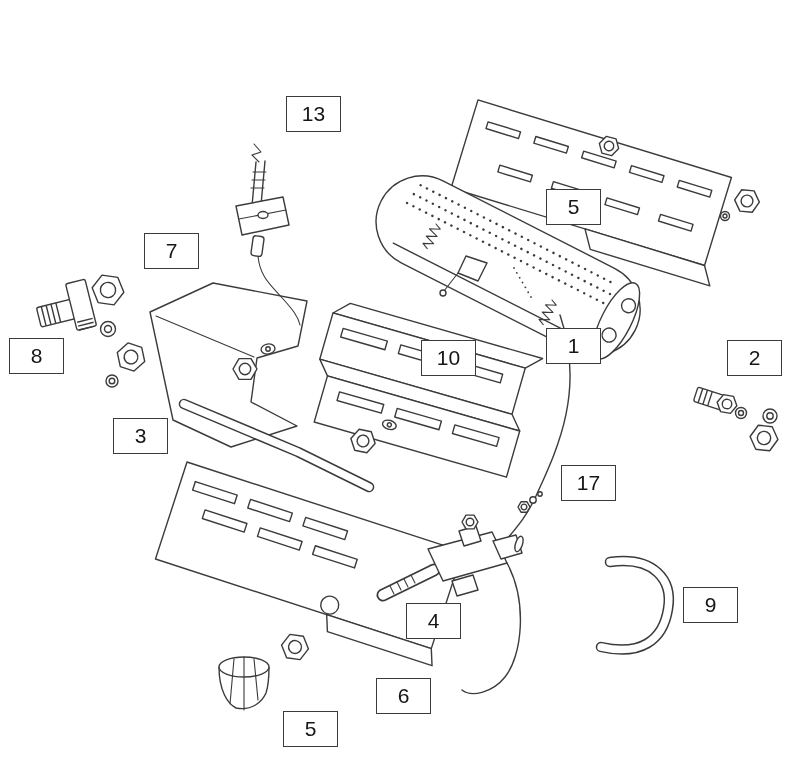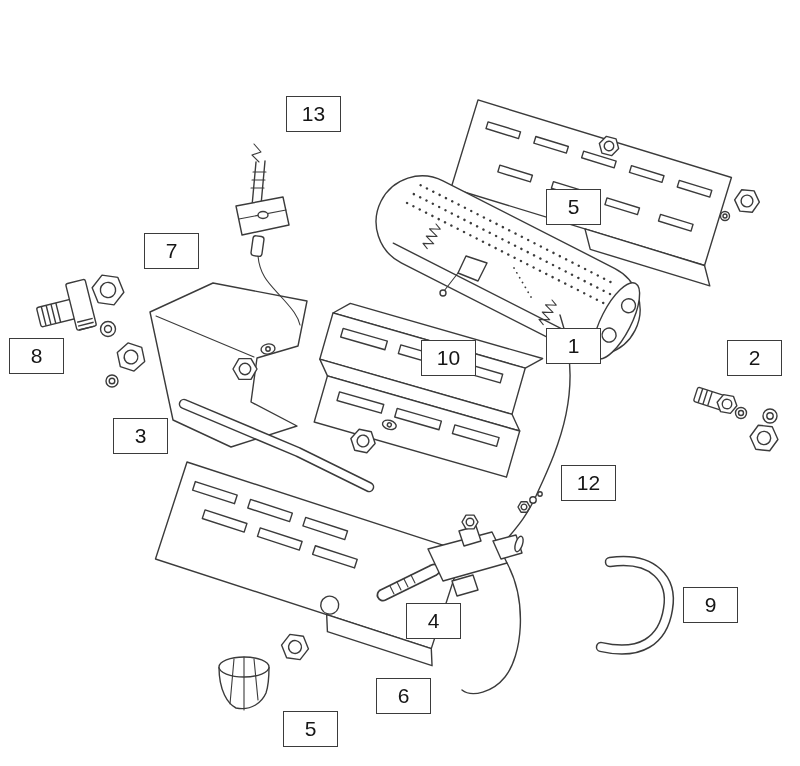--- a/index.html
+++ b/index.html
@@ -247,21 +247,21 @@
       <div class="callout" style="left: 727px; top: 340px;">
         <span>2</span>
       </div>
       <div class="callout" style="left: 421px; top: 340px; text-align: center;">
         <span>10</span>
       </div>
       <div class="callout" style="left: 113px; top: 418px;">
         <span>3</span>
       </div>
       <div class="callout" style="left: 561px; top: 465px;">
-        <span>12</span>
+        <span>17</span>
       </div>
       <div class="callout" style="left: 683px; top: 587px;">
         <span>9</span>
       </div>
       <div class="callout" style="left: 406px; top: 603px;">
         <span>4</span>
       </div>
       <div class="callout" style="left: 376px; top: 678px;">
         <span>6</span>
       </div>

